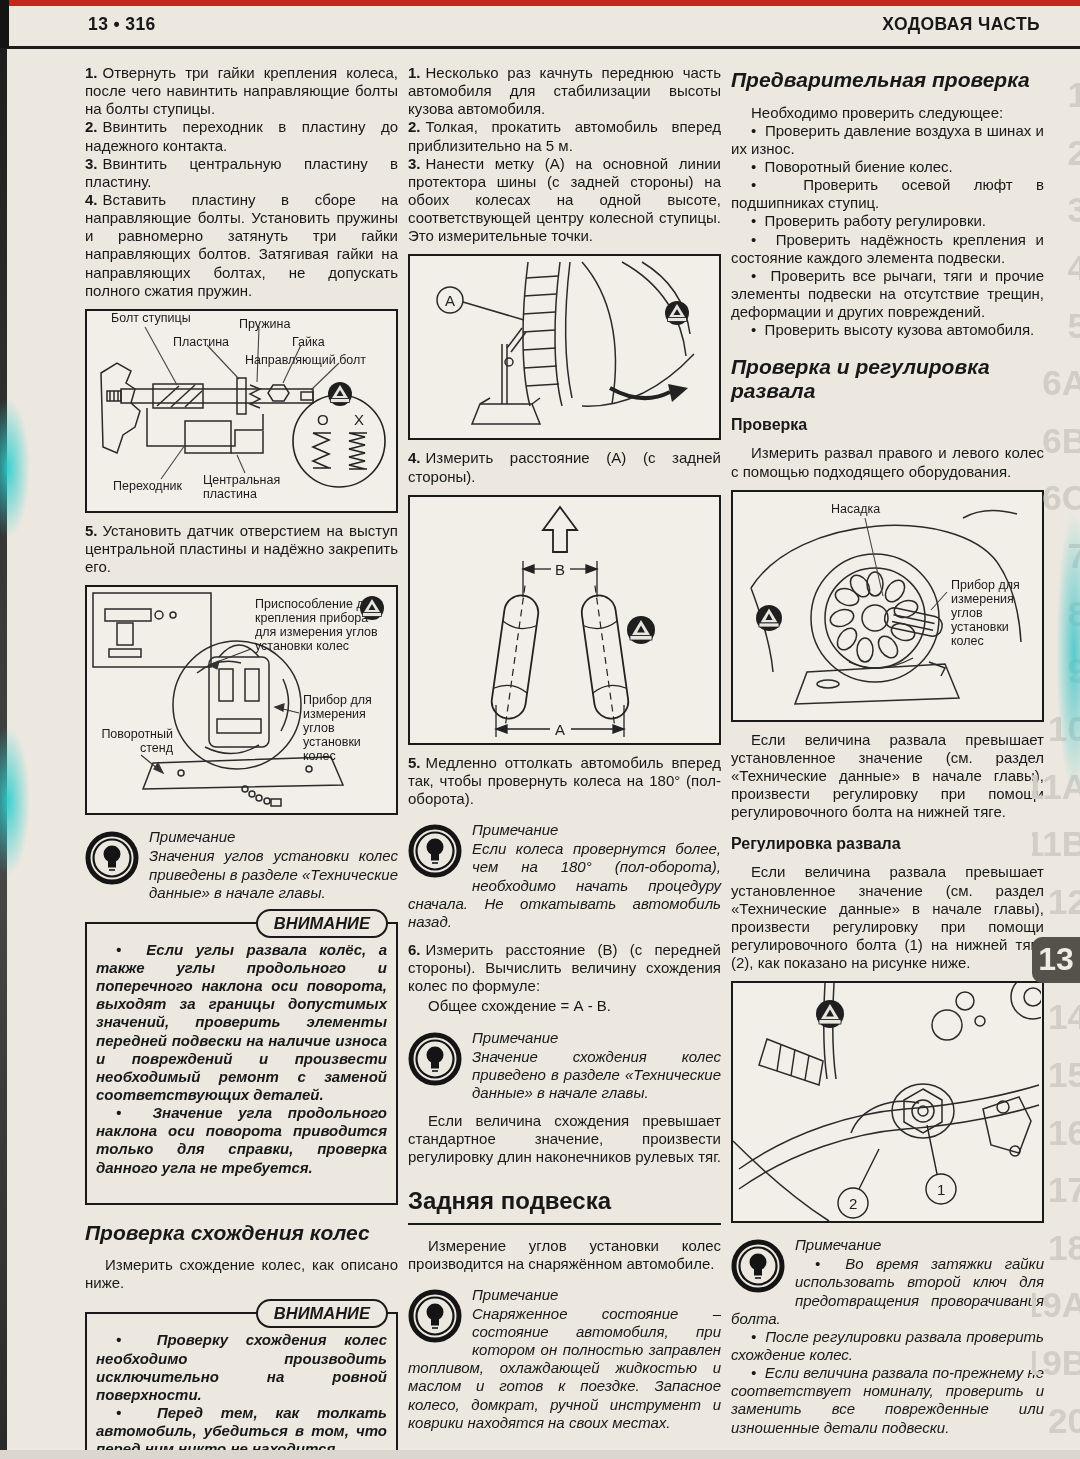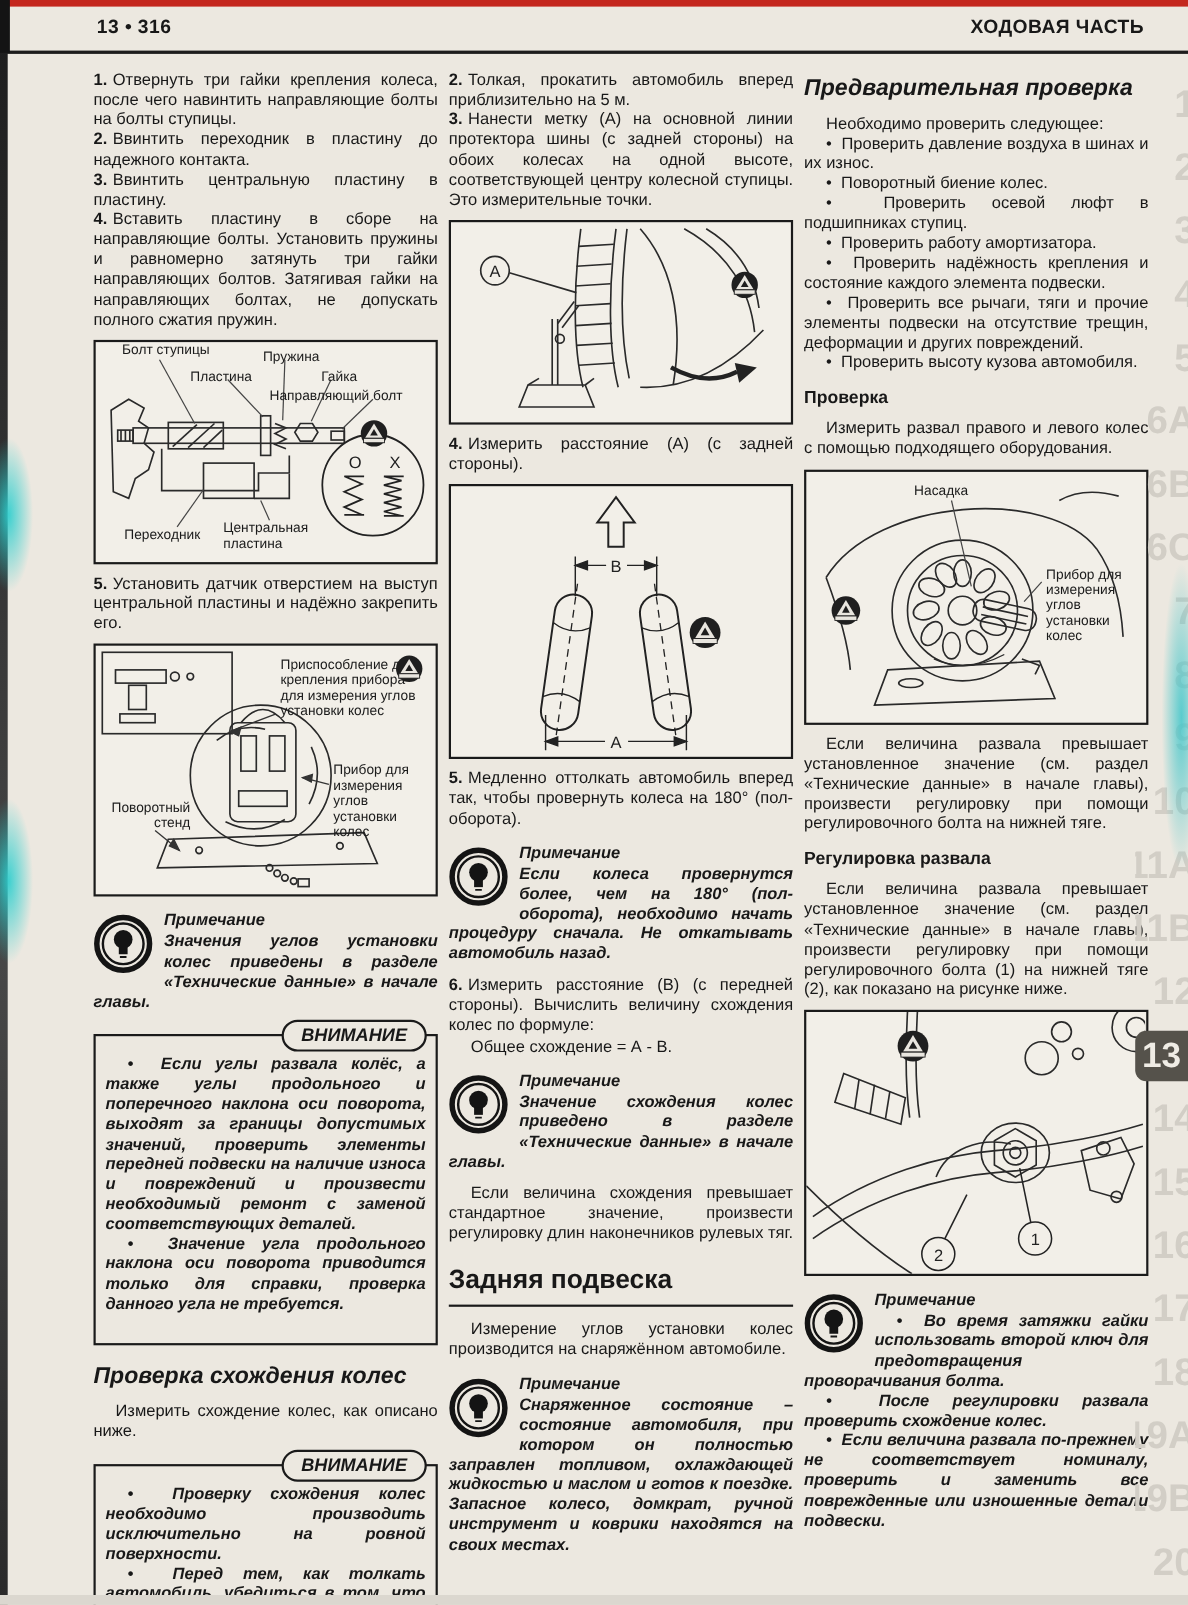--- a/index.html
+++ b/index.html
@@ -24,21 +24,21 @@
   .col{width:313px;}
   p{margin:0;text-align:justify;font-size:15px;line-height:1.21;}
   .stepnum{font-weight:bold;padding-right:5px;}
   .ind{text-indent:20px;}
   .bullet{text-indent:20px;}
   .formula{text-indent:20px;margin:2px 0 4px;}
   .h-italic{font-size:21px;font-weight:bold;font-style:italic;line-height:1.12;margin:16px 0 12px;}
   .h-section{font-size:24px;font-weight:bold;margin:20px 0 12px;padding-bottom:8px;border-bottom:2.5px solid #1a1a1a;}
   .h-sub{font-size:16px;font-weight:bold;margin:14px 0 10px;}
   
-  .note{margin:13px 0 10px;font-weight:bold;}
+  .note{margin:13px 0 10px;}
   .note::after{content:"";display:block;clear:both;}
   .note .nicon{float:left;width:54px;height:54px;margin:3px 10px 2px 0;}
   .note p{font-style:italic;}
   .note .ntitle{margin-bottom:1px;text-align:left;}
   
   .warn{position:relative;border:2.5px solid #1a1a1a;padding:17px 9px 26px;margin:20px 0 12px;}
   .warn-label{position:absolute;top:-15px;right:8px;background:#ece8e0;border:2.5px solid #1a1a1a;
         border-radius:15px;padding:0 16px;font-weight:bold;font-style:italic;font-size:16.5px;line-height:25px;}
   .warn p{font-weight:bold;font-style:italic;text-indent:20px;}
   
@@ -285,20 +285,21 @@
       <p class="ind">Измерить схождение колес, как описано ниже.</p>
 
       <div class="warn">
         <span class="warn-label">ВНИМАНИЕ</span>
         <p class="bullet">•&nbsp; <span>Проверку схождения колес необходимо производить исключительно на ровной поверхности.</span></p>
         <p class="bullet">•&nbsp; <span>Перед тем, как толкать автомобиль, убедиться в том, что перед ним никто не находится.</span></p>
       </div>
     </div>
 
     <div class="col">
+      <p class="step"><span class="stepnum">1.</span><span>Несколько раз качнуть переднюю часть автомобиля для стабилизации высоты кузова автомобиля.</span></p>
       <p class="step"><span class="stepnum">2.</span><span>Толкая, прокатить автомобиль вперед приблизительно на 5 м.</span></p>
       <p class="step"><span class="stepnum">3.</span><span>Нанести метку (А) на основной линии протектора шины (с задней стороны) на обоих колесах на одной высоте, соответствующей центру колесной ступицы. Это измерительные точки.</span></p>
 
       <div class="fig" style="height:182px;">
         <svg width="308" height="182" viewBox="0 0 308 182">
           <g stroke="#2a2a2a" stroke-width="1.5" fill="none">
             <path d="M118,6 C111,60 111,115 120,150"></path>
             <path d="M150,6 C143,60 143,115 152,150"></path>
             <line x1="116" y1="22" x2="148" y2="20"></line>
               <line x1="114" y1="40" x2="146" y2="38"></line>
@@ -435,25 +436,26 @@
         <p>Снаряженное состояние – состояние автомобиля, при котором он полностью заправлен топливом, охлаждающей жидкостью и маслом и готов к поездке. Запасное колесо, домкрат, ручной инструмент и коврики находятся на своих местах.</p>
       </div>
     </div>
 
     <div class="col">
       <div class="h-italic" style="margin-top:4px;">Предварительная проверка</div>
       <p class="ind">Необходимо проверить следующее:</p>
       <p class="bullet">•&nbsp; <span>Проверить давление воздуха в шинах и их износ.</span></p>
       <p class="bullet">•&nbsp; <span>Поворотный биение колес.</span></p>
       <p class="bullet">•&nbsp; <span>Проверить осевой люфт в подшипниках ступиц.</span></p>
-      <p class="bullet">•&nbsp; <span>Проверить работу амортизатора.</span></p>
+      <p class="bullet">•&nbsp; <span>Проверить работу регулировки.</span></p>
       <p class="bullet">•&nbsp; <span>Проверить надёжность крепления и состояние каждого элемента подвески.</span></p>
       <p class="bullet">•&nbsp; <span>Проверить все рычаги, тяги и прочие элементы подвески на отсутствие трещин, деформации и других повреждений.</span></p>
       <p class="bullet">•&nbsp; <span>Проверить высоту кузова автомобиля.</span></p>
 
+      <div class="h-italic">Проверка и регулировка развала</div>
       <div class="h-sub">Проверка</div>
       <p class="ind">Измерить развал правого и левого колес с помощью подходящего оборудования.</p>
 
       <div class="fig" style="height:228px;">
         <svg width="308" height="228" viewBox="0 0 308 228">
           <g stroke="#2a2a2a" stroke-width="1.5" fill="none">
             <path d="M18,96 C64,22 222,14 264,70"></path>
             <path d="M264,70 C278,90 286,116 288,150"></path>
             <path d="M18,96 C30,128 38,156 40,180"></path>
             <path d="M230,26 C244,18 262,16 284,22"></path>

